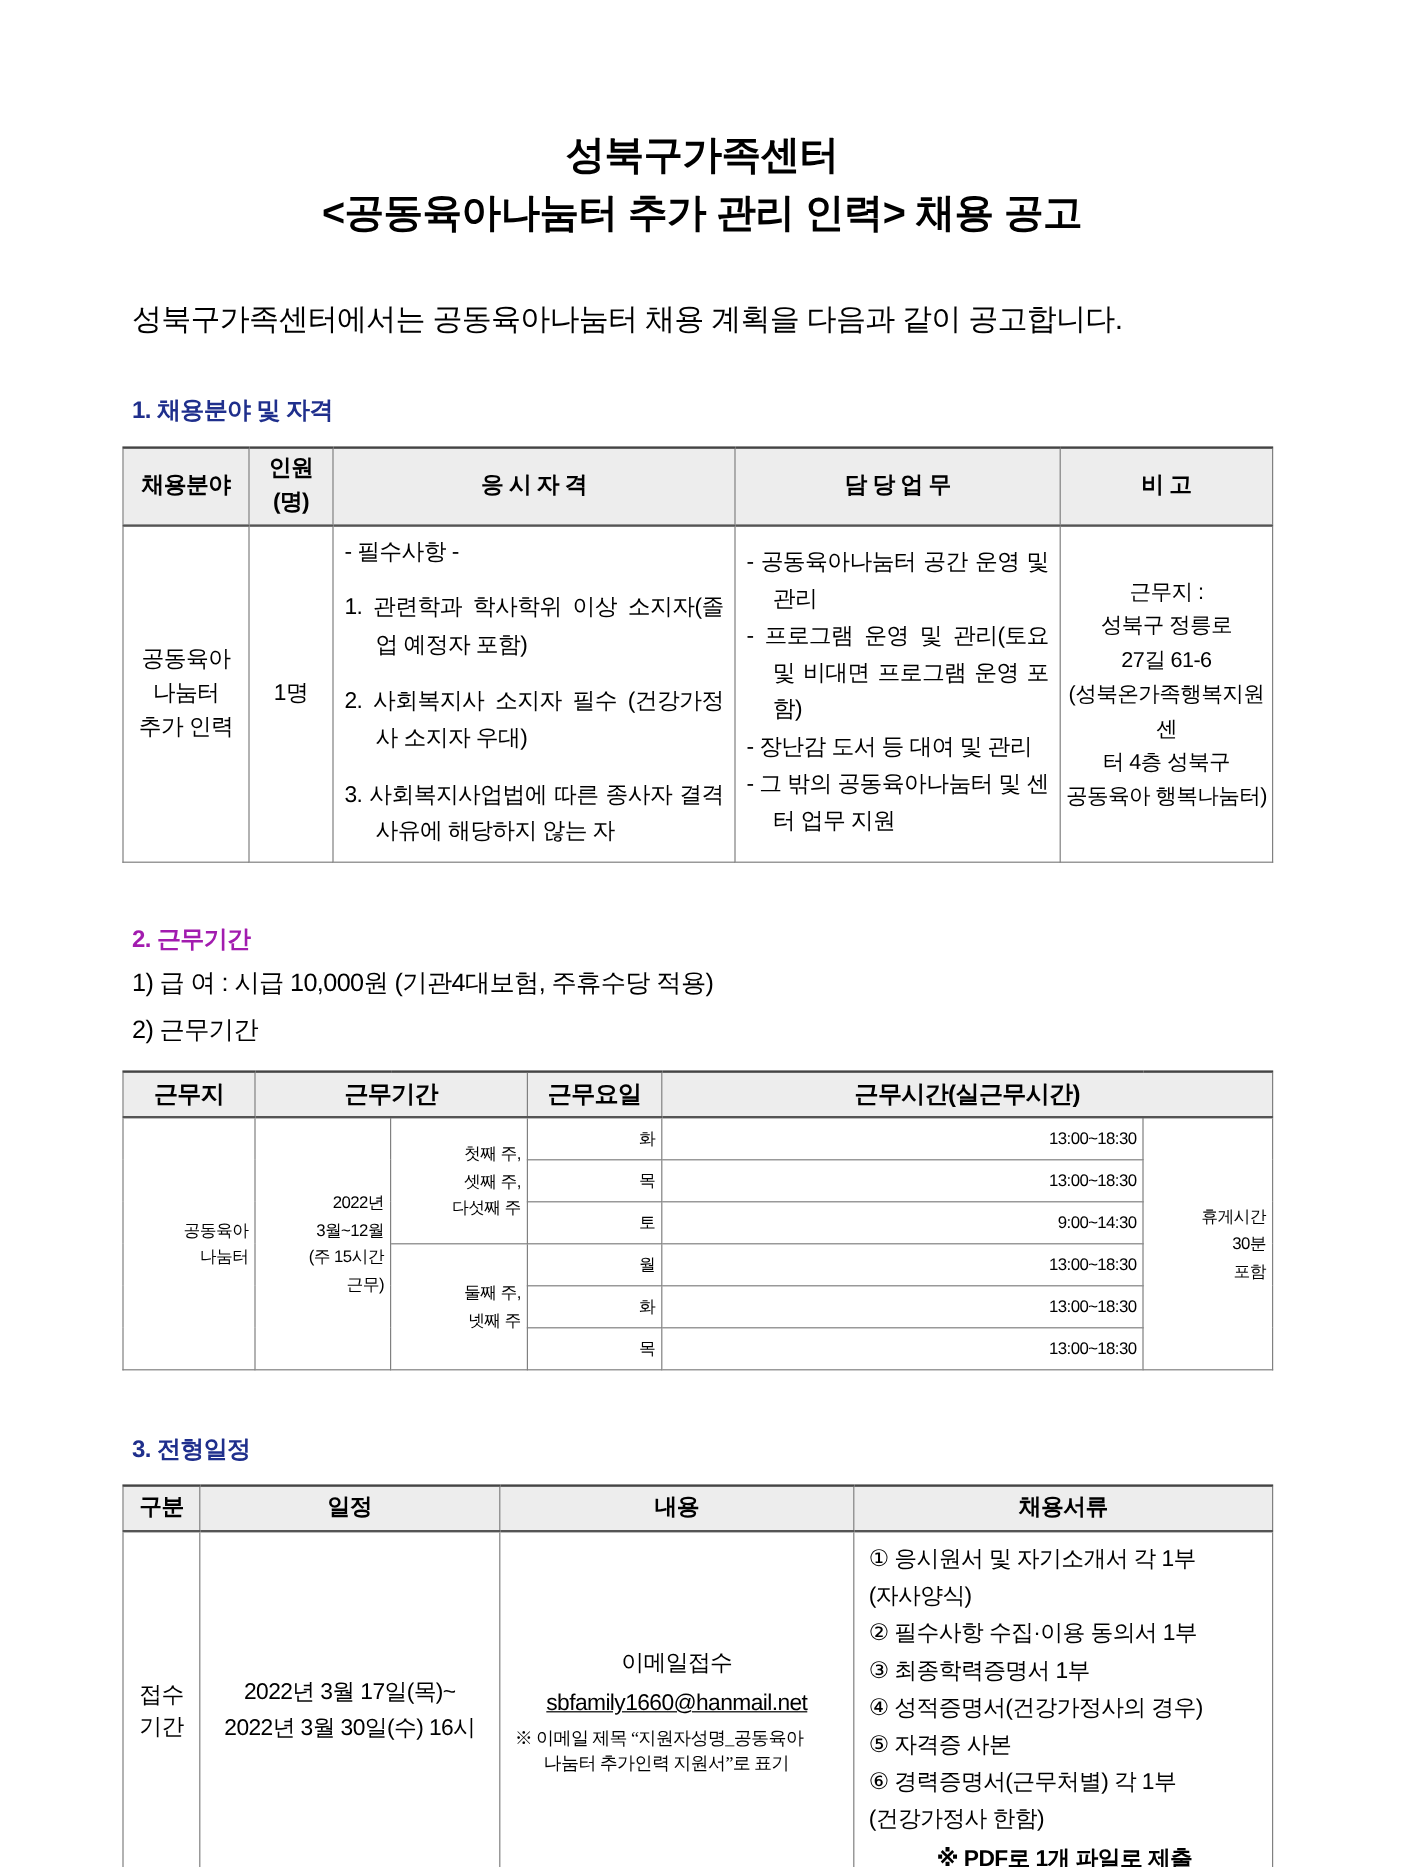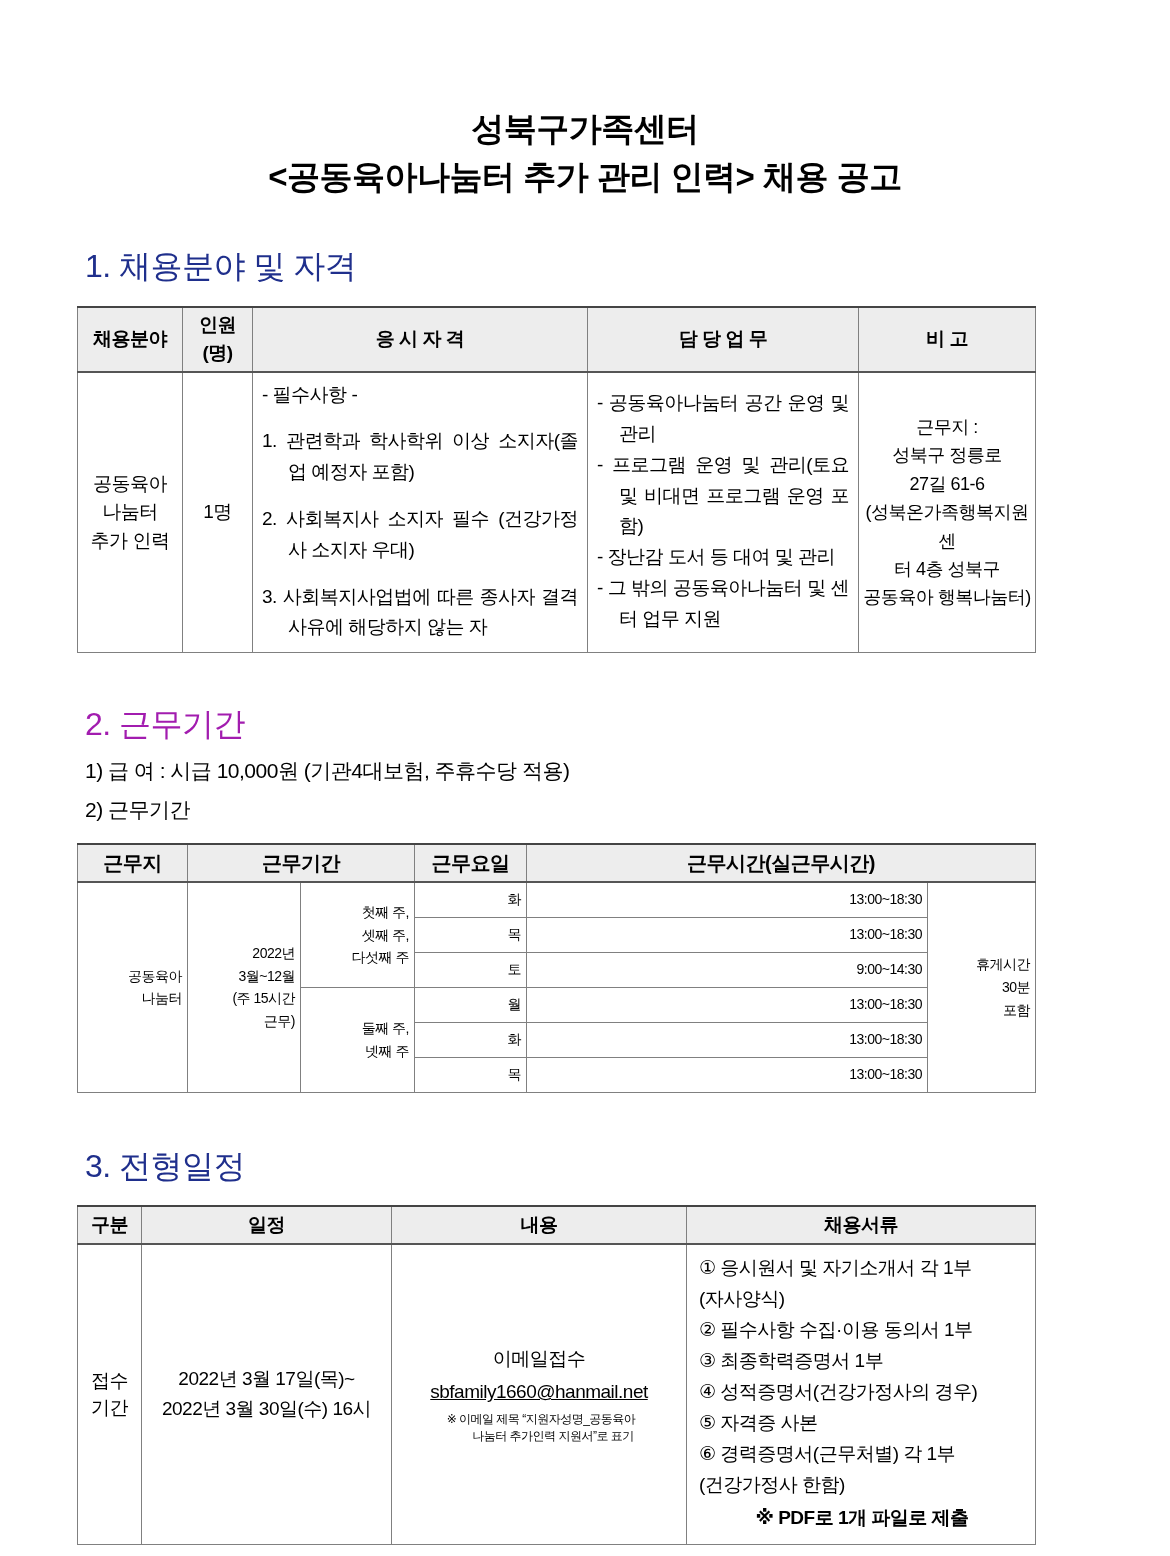--- a/index.html
+++ b/index.html
@@ -13,21 +13,21 @@
     font-family: "Liberation Sans", "DejaVu Sans", sans-serif;
     color: #000000;
     position: relative;
     overflow: hidden;
   }
   .page {
     position: relative;
     width: 1170px;
     height: 1119px;
     box-sizing: border-box;
-    padding: 0 72px;
+    padding: 0 97px;
   }
 
   
   .title-block {
     padding-top: 105px;
     text-align: center;
   }
   .title-line1 {
     font-size: 33px;
     font-weight: bold;
@@ -46,22 +46,22 @@
     font-size: 25px;
     letter-spacing: -0.6px;
     line-height: 1.4;
     text-align: left;
     padding-left: 13px;
   }
 
   
   .section-heading {
     color: #1F2F8C;
-    font-weight: normal;
-    font-size: 32px;
+    font-weight: bold;
+    font-size: 20px;
     letter-spacing: -0.5px;
     padding-left: 13px;
   }
   #sec1-heading { margin-top: 44px; }
   #sec2-heading { margin-top: 50px; }
   #sec3-heading { margin-top: 52px; }
 
   .sub-line {
     font-size: 21px;
     letter-spacing: -0.5px;
@@ -152,25 +152,26 @@
     text-align: center;
     line-height: 1.55;
     padding: 8px 8px;
   }
   .p-email {
     text-decoration: underline;
     display: inline-block;
     margin: 4px 0 2px 0;
   }
   .p-note {
-    font-size: 12px;
-    text-align: center;
+    font-size: 15px;
+    text-align: left;
     line-height: 1.4;
     padding-left: 4px;
     margin-top: 2px;
+    font-family: Liberation Serif, serif;
   }
   .p-note .ind { display: block; padding-left: 24px; }
   .p-docs {
     text-align: left;
     line-height: 1.63;
     padding: 8px 10px 10px 12px;
     font-size: 19px;
   }
   .p-docs .bold-note {
     font-weight: bold;
@@ -182,20 +183,21 @@
 </head>
 <body>
 
 <div class="page">
 
   <div class="title-block">
     <div class="title-line1">성북구가족센터</div>
     <div class="title-line2">&lt;공동육아나눔터 추가 관리 인력&gt; 채용 공고</div>
   </div>
 
+  <div class="intro">성북구가족센터에서는 공동육아나눔터 채용 계획을 다음과 같이 공고합니다.</div>
 
   <div class="section-heading" id="sec1-heading" style="color: rgb(31, 47, 140);">1. 채용분야 및 자격</div>
 
   <table id="table-recruit">
     <colgroup>
       <col style="width:105px">
       <col style="width:70px">
       <col style="width:335px">
       <col style="width:271px">
       <col style="width:177px">

